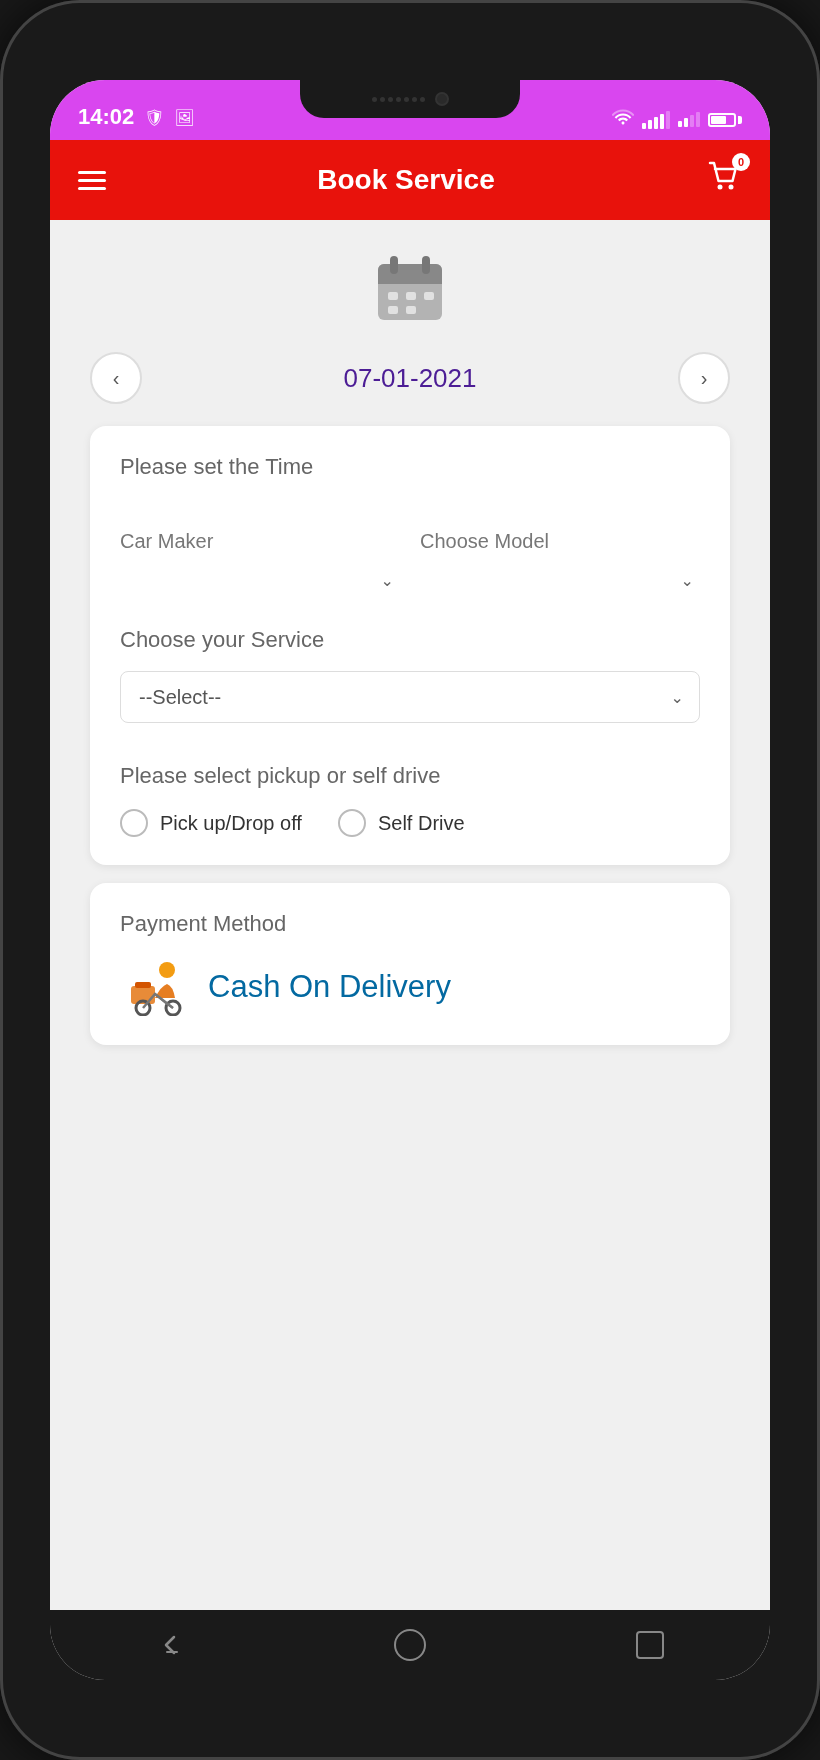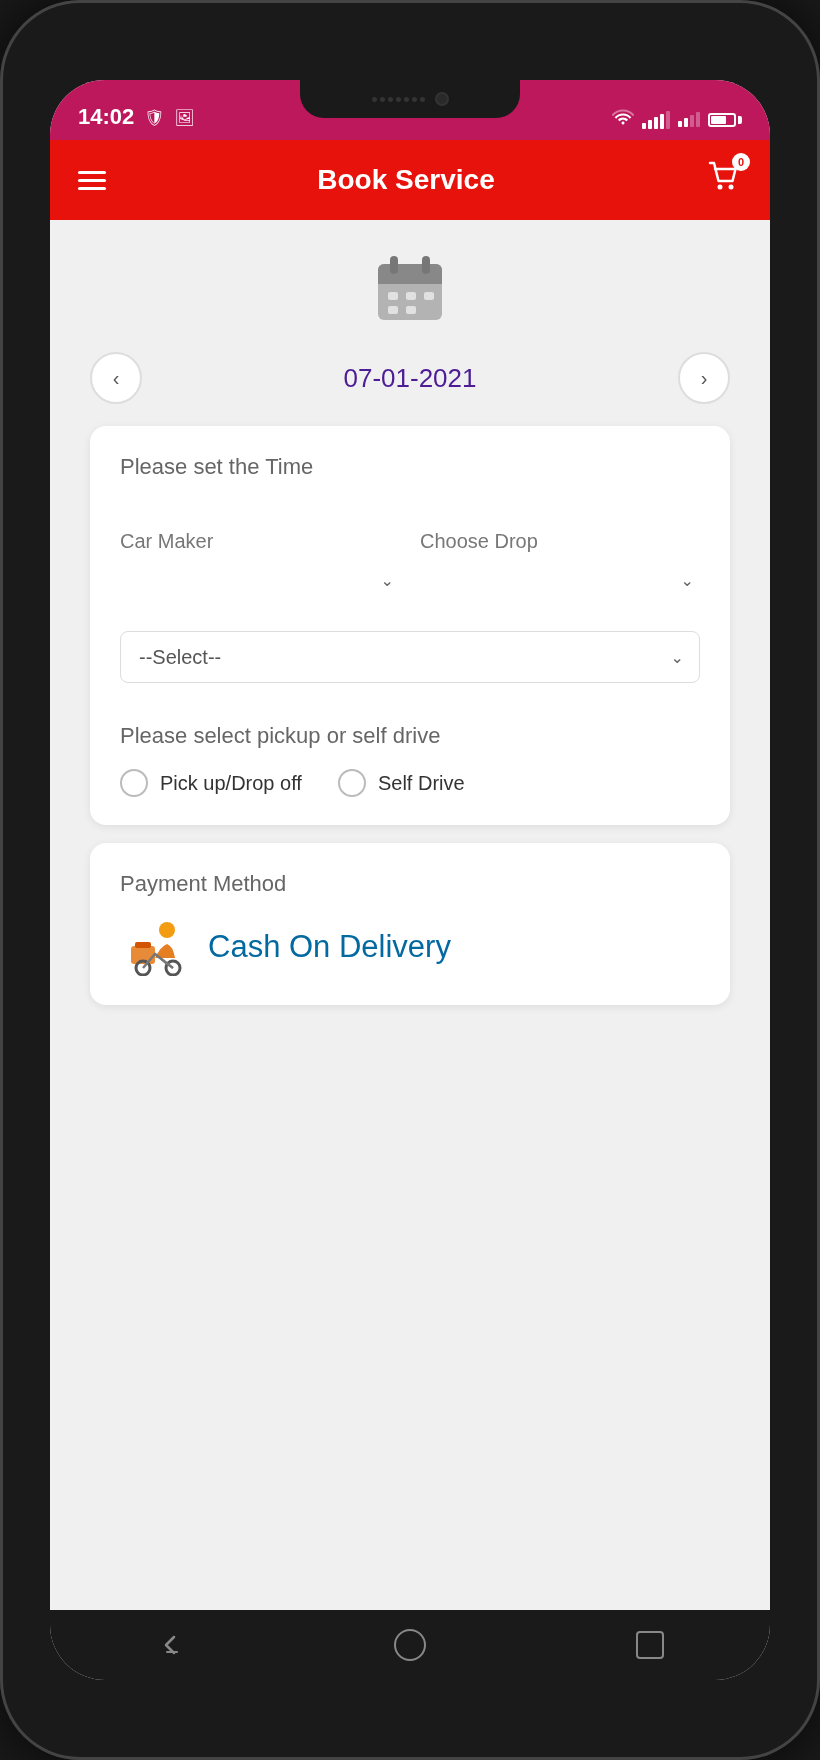--- a/index.html
+++ b/index.html
@@ -69,21 +69,21 @@
 
     .notch-dot {
       width: 5px;
       height: 5px;
       background: #333;
       border-radius: 50%;
     }
 
     
     .status-bar {
-      background: #be185d;
+      background: #d946ef;
       height: 60px;
       display: flex;
       align-items: flex-end;
       padding: 0 28px 10px;
       justify-content: space-between;
       flex-shrink: 0;
       padding-top: 28px;
     }
 
     .status-time {
@@ -594,33 +594,34 @@
           <div class="dropdown-group">
             <label class="dropdown-label">Car Maker</label>
             <div class="dropdown-wrapper">
               <select class="dropdown-select">
                 <option value=""></option>
               </select>
               <span class="dropdown-chevron">⌄</span>
             </div>
           </div>
           <div class="dropdown-group">
-            <label class="dropdown-label">Choose Drop</label>
+            <label class="dropdown-label">Choose Model</label>
             <div class="dropdown-wrapper">
               <select class="dropdown-select">
                 <option value=""></option>
               </select>
               <span class="dropdown-chevron">⌄</span>
             </div>
           </div>
         </div>
 
         <div style="height:28px;"></div>
 
         <div>
+          <div class="section-label">Choose your Service</div>
           <div class="service-select-wrapper">
             <select class="service-select">
               <option value="">--Select--</option>
             </select>
             <span class="service-chevron">⌄</span>
           </div>
         </div>
 
         <div style="height:28px;"></div>
 

